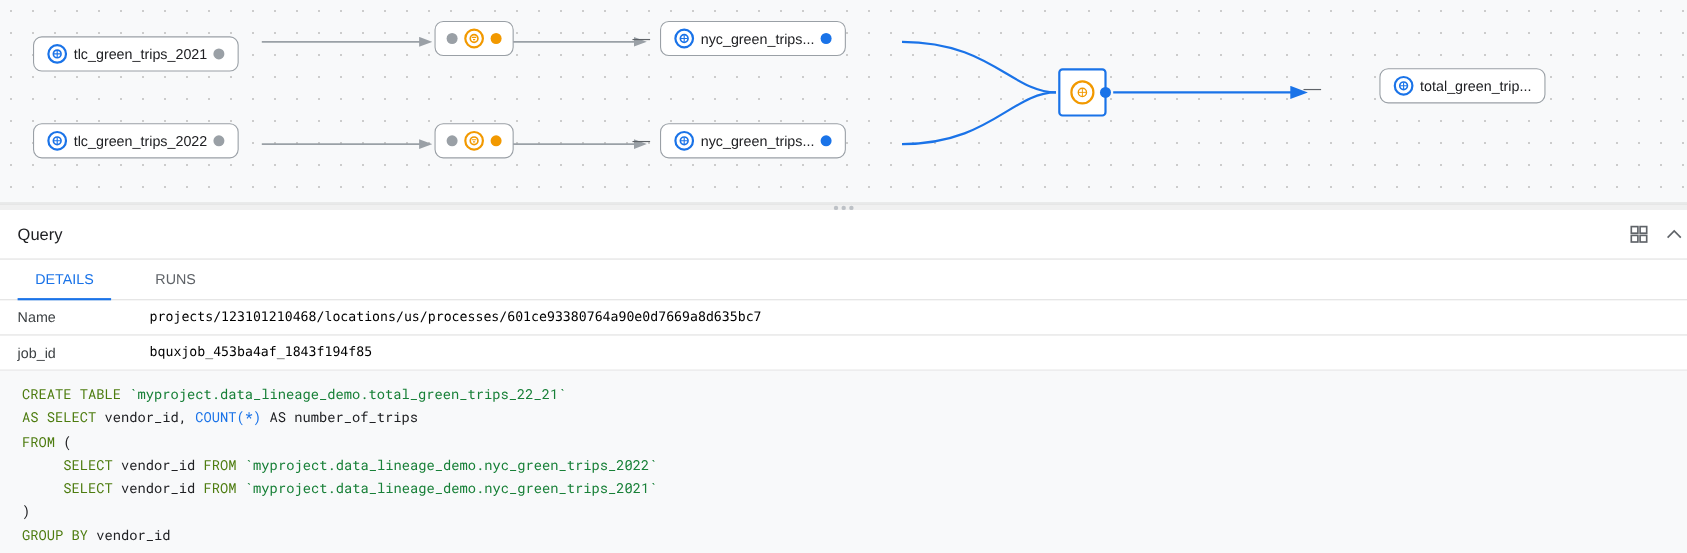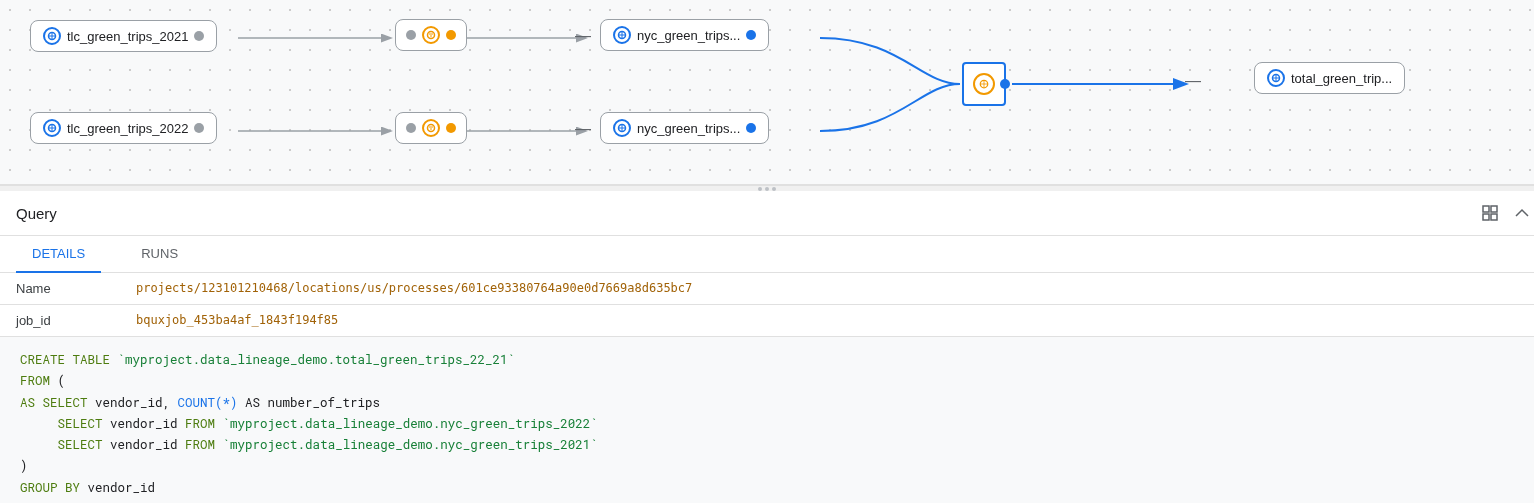--- a/index.html
+++ b/index.html
@@ -153,21 +153,21 @@
       font-size: 13px;
       color: #202124;
       vertical-align: top;
     }
     .details-table td:first-child {
       font-weight: 500;
       width: 120px;
       color: #3c4043;
     }
     .details-table td:last-child {
-      color: #a16207;
+      color: #000000;
       font-family: monospace;
       font-size: 12px;
     }
 
     
     .code-area {
       background: #f8f9fa;
       padding: 12px 20px;
       font-family: 'Roboto Mono', 'Courier New', monospace;
       font-size: 12.5px;
@@ -219,21 +219,21 @@
     <defs>
       <marker id="arrow-gray" markerWidth="8" markerHeight="8" refX="6" refY="3" orient="auto">
         <path d="M0,0 L0,6 L8,3 z" fill="#9aa0a6"></path>
       </marker>
       <marker id="arrow-blue" markerWidth="8" markerHeight="8" refX="6" refY="3" orient="auto">
         <path d="M0,0 L0,6 L8,3 z" fill="#1a73e8"></path>
       </marker>
     </defs>
   </svg>
 
-  <div class="node" style="left:30px; top:20px;">
+  <div class="node" style="left:30px; top:33px;">
     <div class="node-icon-blue">
       <svg viewBox="0 0 10 10" fill="none">
           <circle cx="5" cy="5" r="3.5" stroke="#1a73e8" stroke-width="1.5"></circle>
           <line x1="5" y1="2" x2="5" y2="8" stroke="#1a73e8" stroke-width="1"></line>
           <line x1="2" y1="5" x2="8" y2="5" stroke="#1a73e8" stroke-width="1"></line>
         </svg>
     </div>
     <span>tlc_green_trips_2021</span>
     <div class="node-dot"></div>
   </div>
@@ -372,28 +372,28 @@
     </tr>
   </tbody>
     </table>
 
   <div class="code-area">
     <div>
       <span class="sql-keyword">CREATE TABLE</span>
       <span class="sql-string"> `myproject.data_lineage_demo.total_green_trips_22_21`</span>
     </div>
     <div>
-      <span class="sql-keyword">FROM</span>
-      <span> (</span>
-    </div>
-    <div>
       <span class="sql-keyword">AS SELECT</span>
       <span> vendor_id, </span>
       <span class="sql-function">COUNT(*)</span>
       <span> AS number_of_trips</span>
+    </div>
+    <div>
+      <span class="sql-keyword">FROM</span>
+      <span> (</span>
     </div>
     <div>
       <span>&nbsp;&nbsp;&nbsp;&nbsp;</span>
       <span class="sql-keyword">SELECT</span>
       <span> vendor_id </span>
       <span class="sql-keyword">FROM</span>
       <span class="sql-string"> `myproject.data_lineage_demo.nyc_green_trips_2022`</span>
     </div>
     <div>
       <span>&nbsp;&nbsp;&nbsp;&nbsp;</span>

